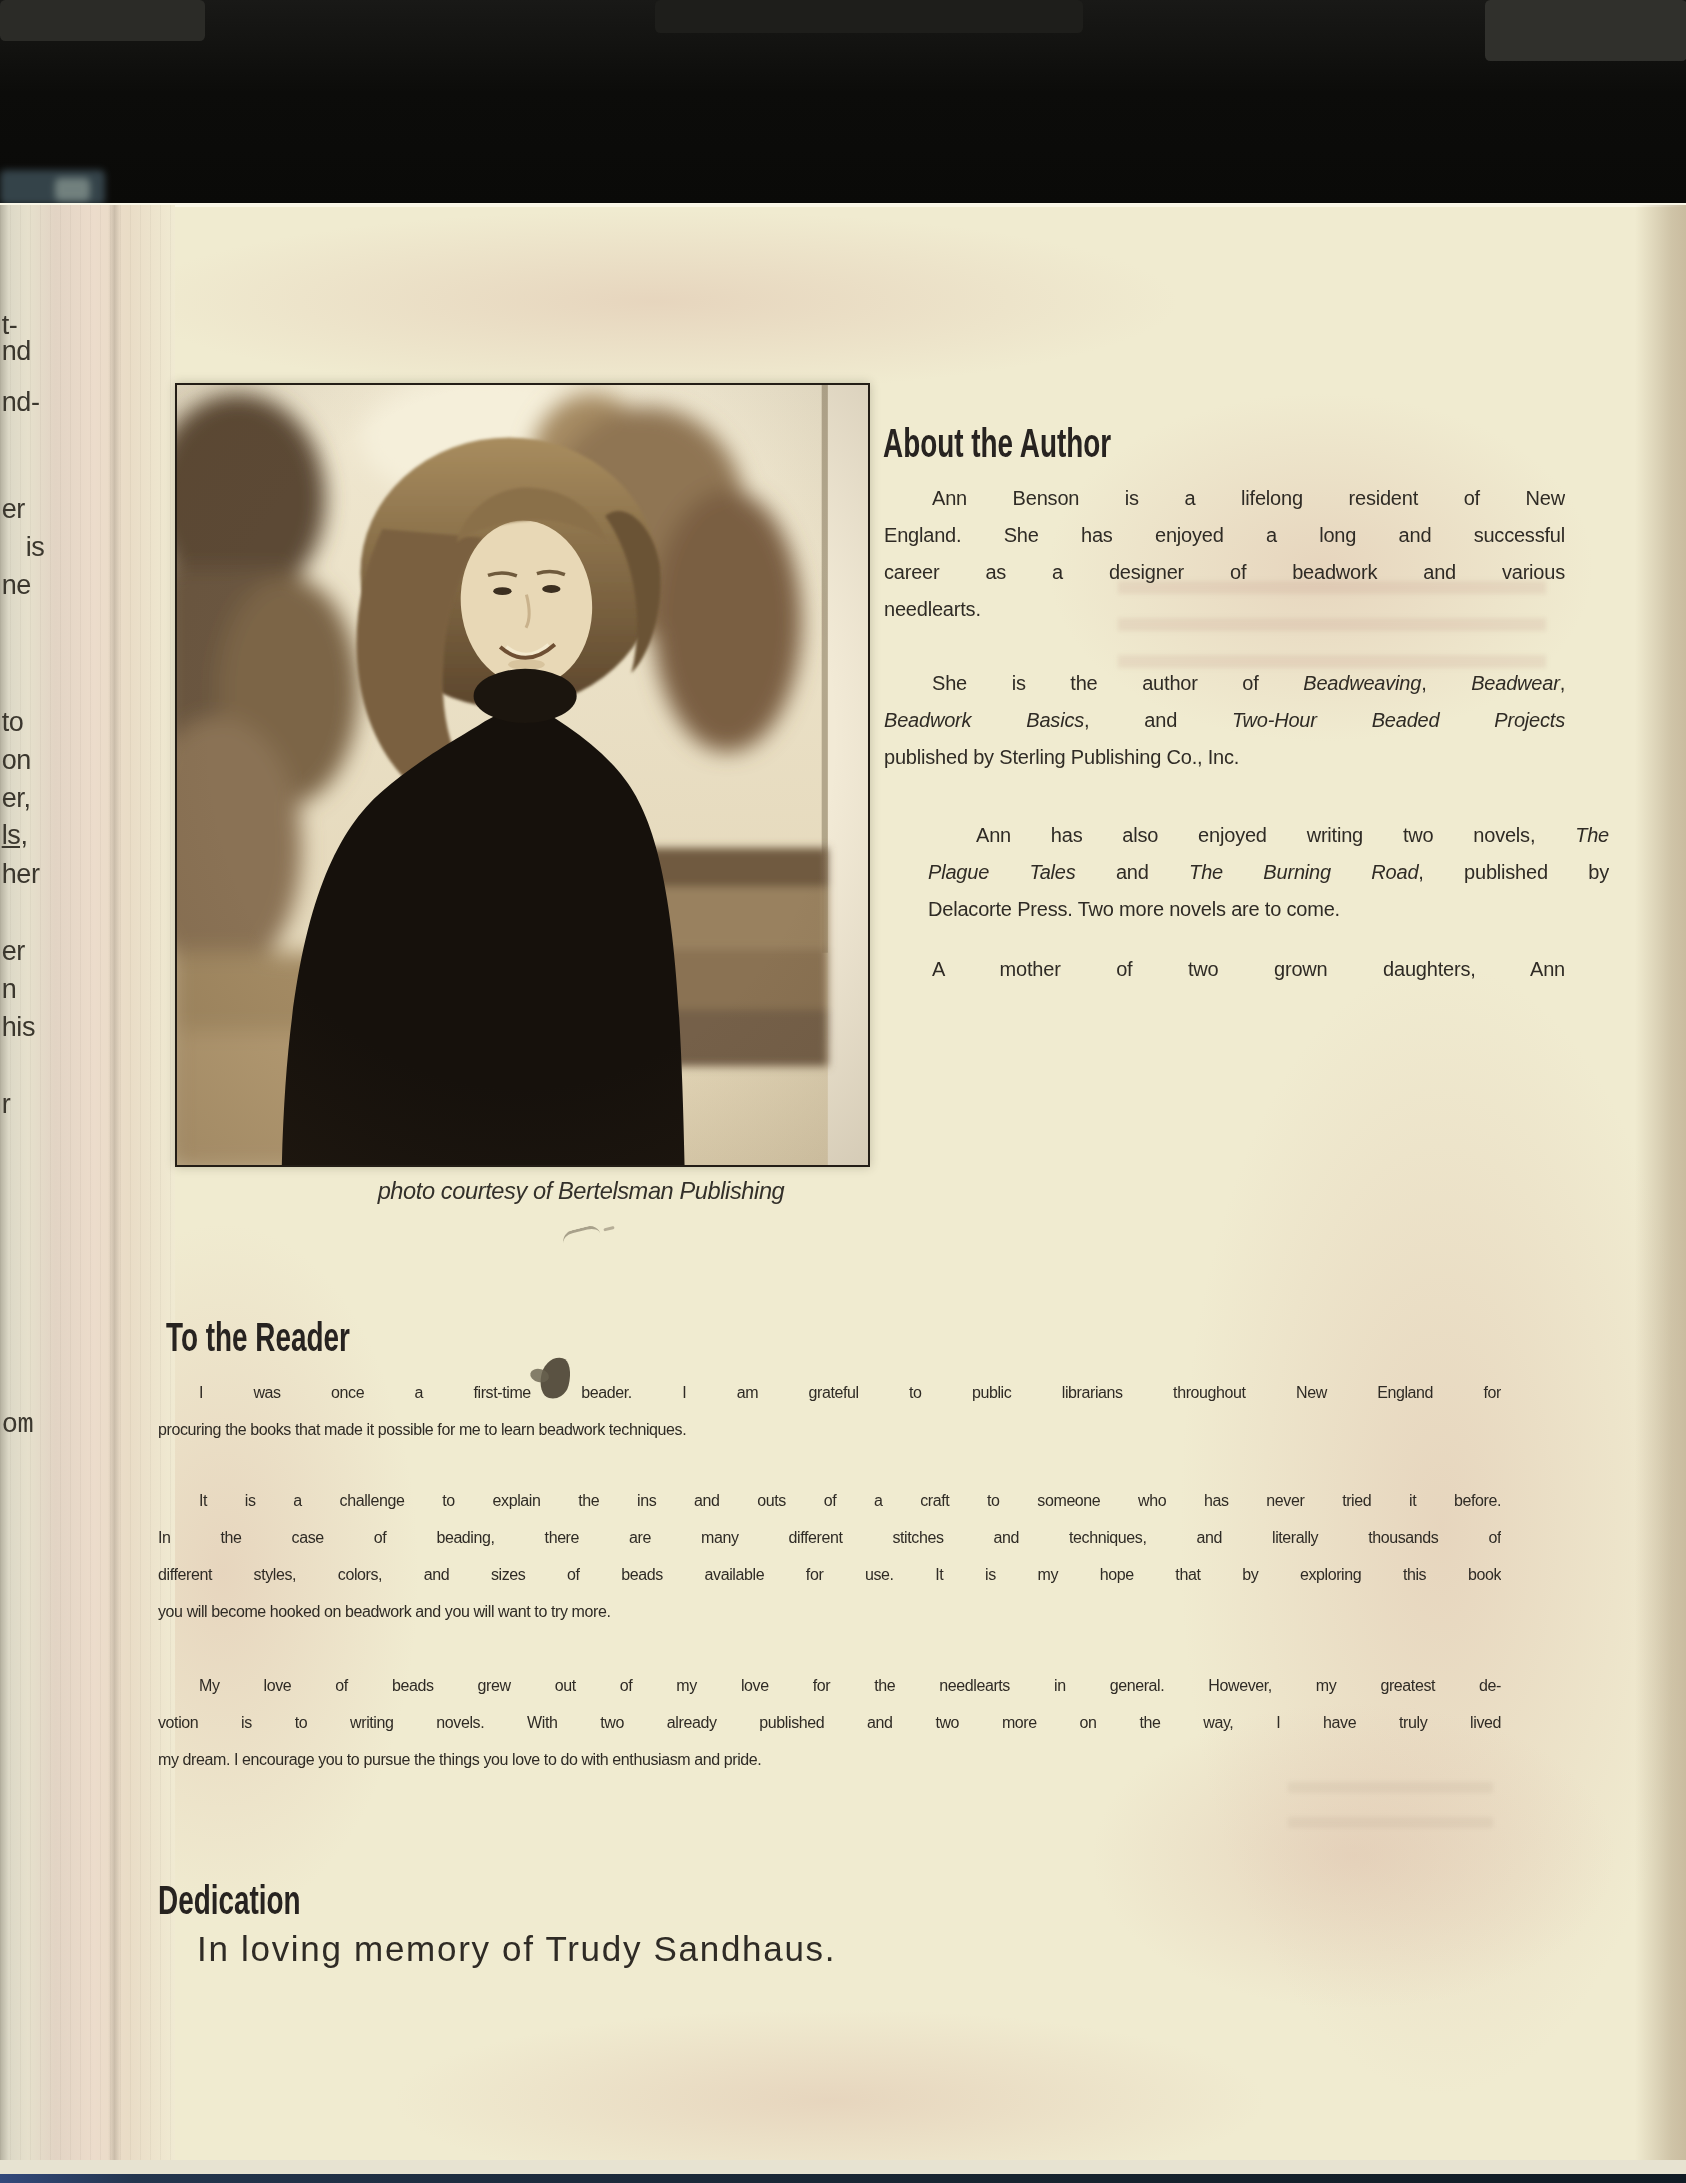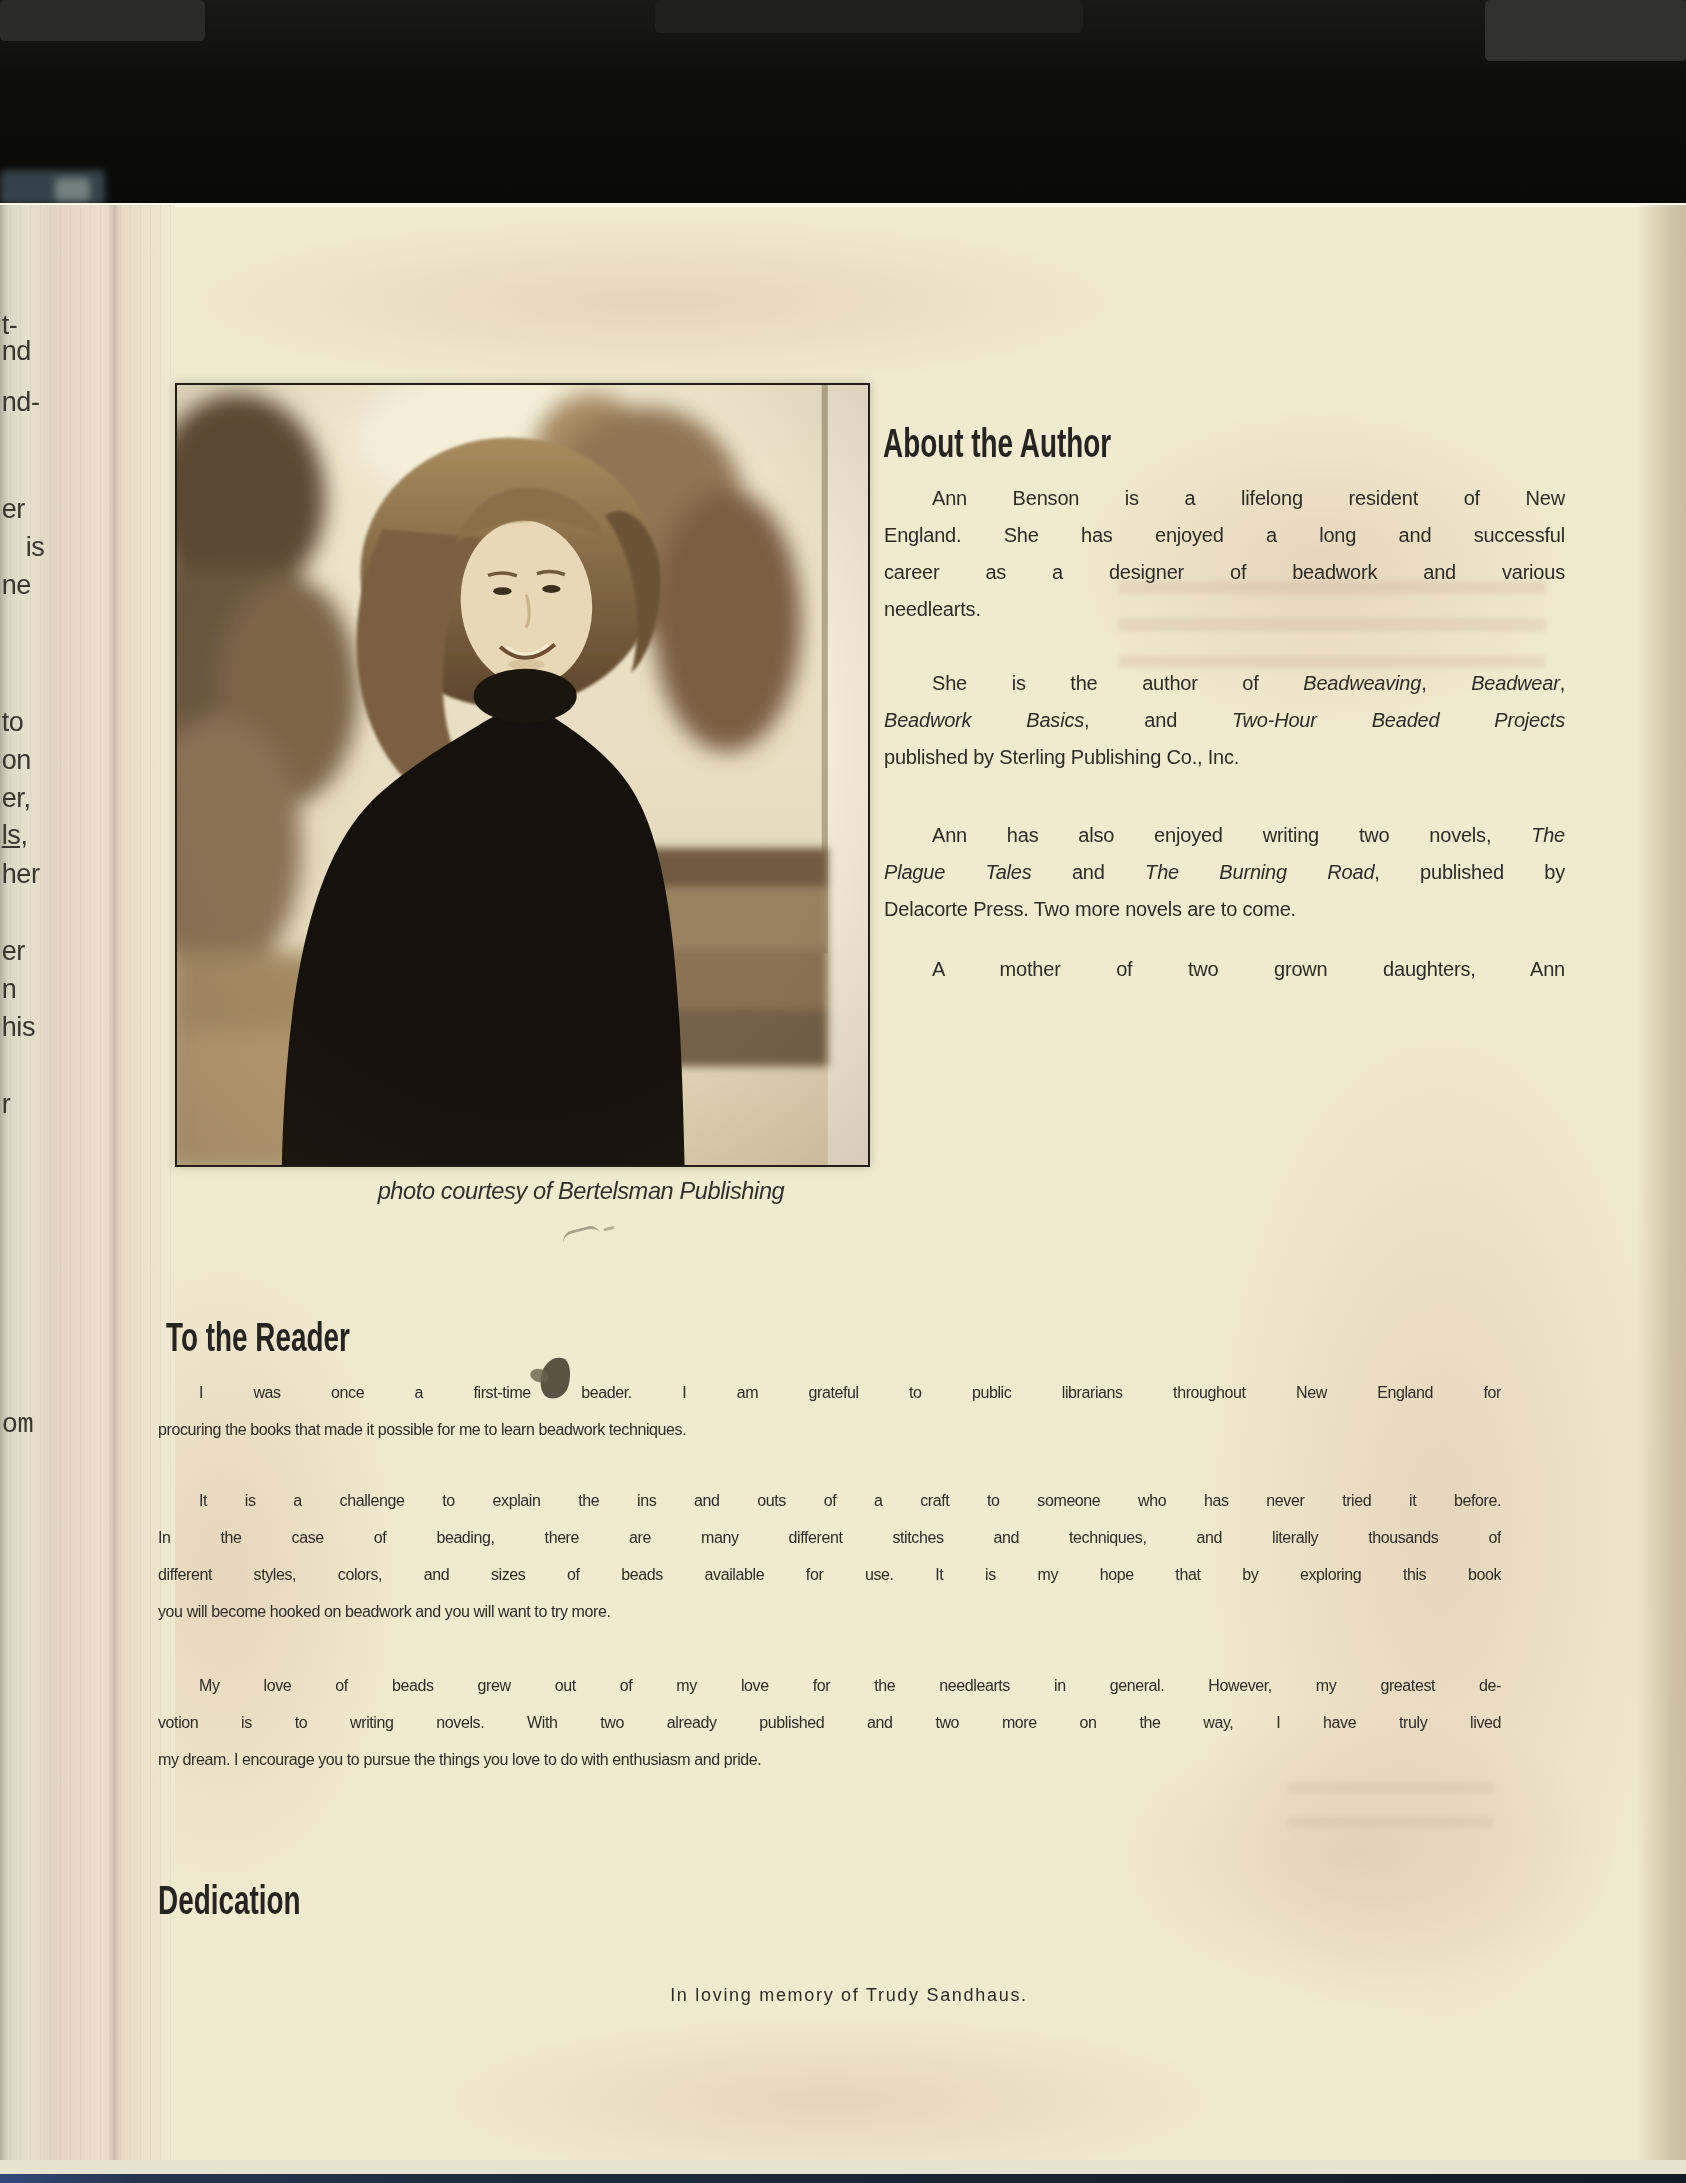--- a/index.html
+++ b/index.html
@@ -73,26 +73,26 @@
   #ded-h{left:158px;top:1851px;}
   
   .para{position:absolute;}
   .para .line{height:37px;line-height:37px;overflow:hidden;text-align:justify;white-space:normal;}
   .para .line::after{content:"";display:inline-block;width:100%;height:0;}
   .para .line.last{text-align:left;}
   .para .line.last::after{display:none;}
   .it{font-style:italic;}
   .apara{left:884px;width:681px;font-size:20px;letter-spacing:-0.2px;}
   .apara .line.first{text-indent:48px;}
-  #a-p1{top:480px;} #a-p2{top:665px;} #a-p3{top:817px;} #a-p4{top:951px;}
+  #a-p1{top:480px;} #a-p2{top:665px;} #a-p3{top:817px;margin-left:44px;} #a-p4{top:951px;}
   .rpara{left:158px;width:1343px;font-size:16px;letter-spacing:-0.4px;}
   .rpara .line.first{text-indent:41px;}
   #r-p1{top:1374px;} #r-p2{top:1482px;} #r-p3{top:1667px;}
-  .dedline{position:absolute;left:158px;top:1977px;width:1343px;
-    font-size:18px;line-height:37px;letter-spacing:1.7px;text-indent:39px;text-align:center;}
+  .dedline{position:absolute;left:158px;top:1930px;width:1343px;
+    font-size:35px;line-height:37px;letter-spacing:1.7px;text-indent:39px;}
   
   .smudge{position:absolute;left:541px;top:1357px;width:29px;height:42px;background:#463e2f;
     border-radius:58% 42% 55% 45%/48% 60% 40% 52%;transform:rotate(14deg);opacity:.88;}
   .smudge::after{content:"";position:absolute;left:-11.4px;top:15.7px;width:19px;height:13px;
     background:#57503f;border-radius:50%;opacity:.8;}
   .scribble{position:absolute;left:563px;top:1228px;width:38px;height:17.5px;
     border-top:3.1px solid rgba(110,100,82,.55);border-radius:60%/100%;transform:rotate(-14deg);}
   .scribble::after{content:"";position:absolute;left:42px;top:2.6px;width:11.4px;height:3.5px;
     background:rgba(110,100,82,.45);border-radius:1.7px;}
 </style>

